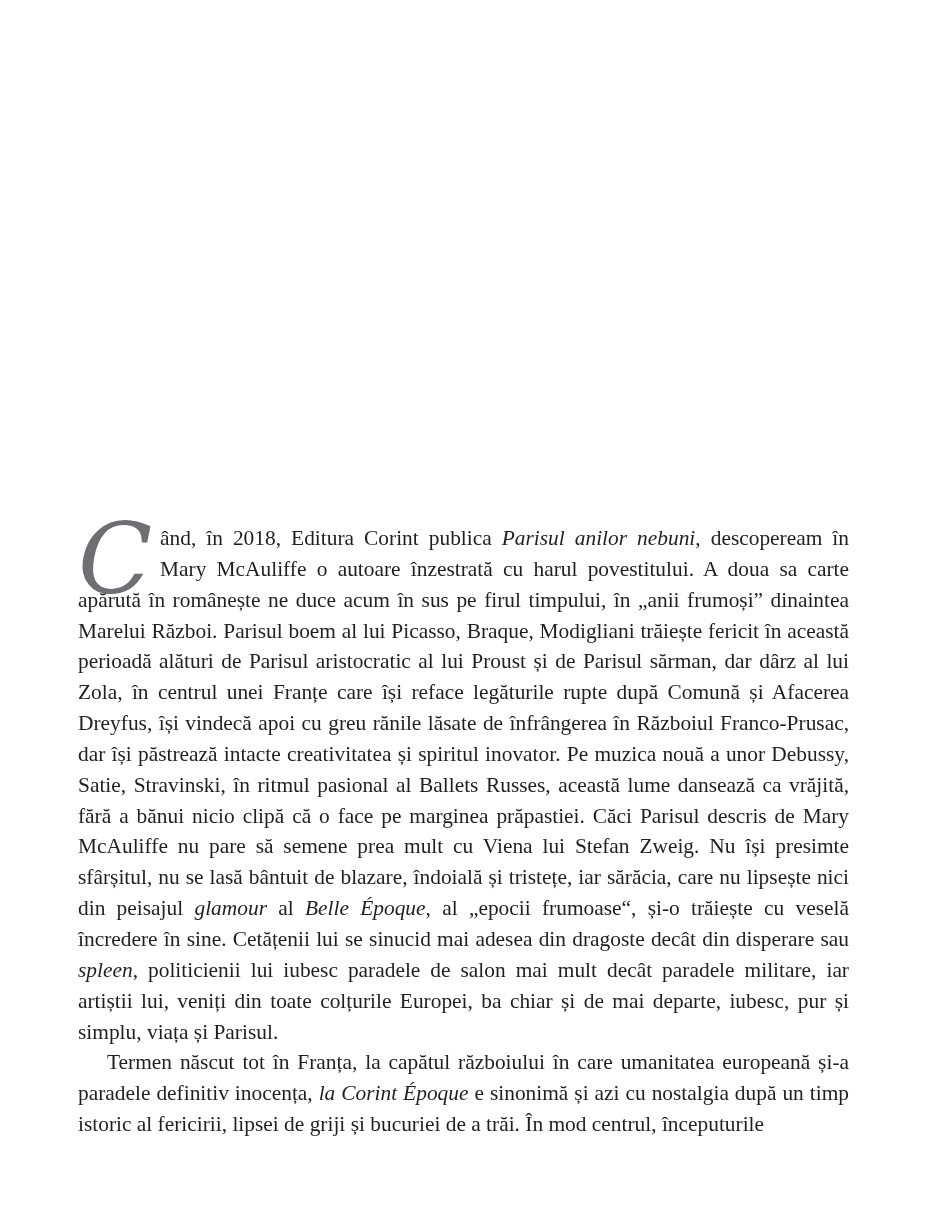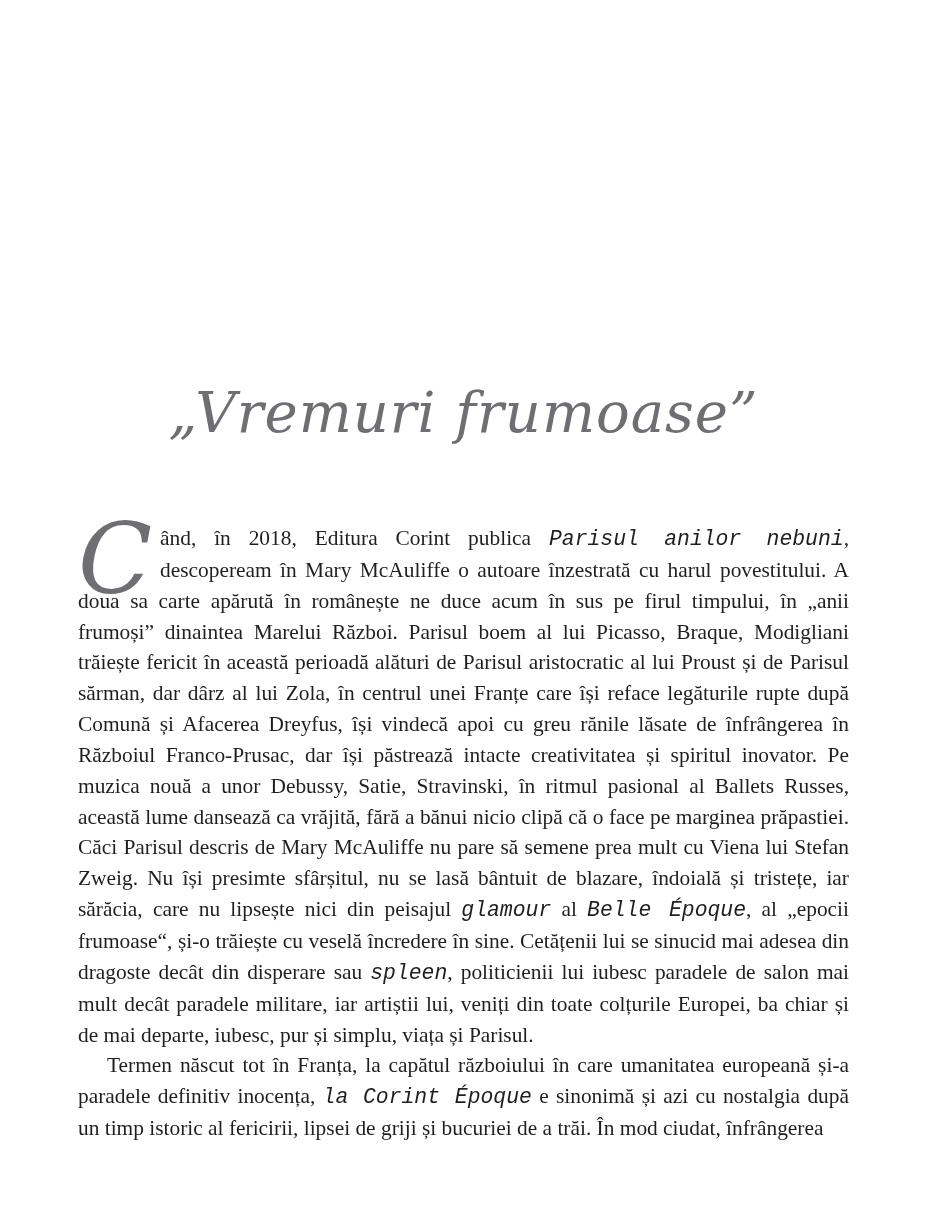--- a/index.html
+++ b/index.html
@@ -42,25 +42,24 @@
     float: left;
     width: 82px;
     height: 59px;
     font-family: "DejaVu Serif", serif;
     font-style: italic;
     font-size: 97px;
     line-height: 74px;
     color: #6f6f73;
     overflow: visible;
   }
-  .it { font-style: italic; font-family: Liberation Mono, monospace; }
+  .it { font-style: italic; }
 </style>
 </head>
 <body>
 
 <div class="page">
-  <h1 class="chapter-title" style="color: rgb(111, 111, 115);">„Vremuri frumoase”</h1>
 
   <div class="body-text" style="color: rgb(31, 31, 31);">
       <p><span class="dropcap" style="color: rgb(111, 111, 115);">C</span><span>ând, în 2018, Editura Corint publica </span><span class="it">Parisul anilor nebuni</span><span>, descopeream în Mary McAuliffe o autoare înzestrată cu harul povestitului. A doua sa carte apărută în românește ne duce acum în sus pe firul timpului, în „anii frumoși” dinaintea Marelui Război. Parisul boem al lui Picasso, Braque, Modigliani trăiește fericit în această perioadă alături de Parisul aristocratic al lui Proust și de Parisul sărman, dar dârz al lui Zola, în centrul unei Franțe care își reface legăturile rupte după Comună și Afacerea Dreyfus, își vindecă apoi cu greu rănile lăsate de înfrângerea în Războiul Franco-Prusac, dar își păstrează intacte creativitatea și spiritul inovator. Pe muzica nouă a unor Debussy, Satie, Stravinski, în ritmul pasional al Ballets Russes, această lume dansează ca vrăjită, fără a bănui nicio clipă că o face pe marginea prăpastiei. Căci Parisul descris de Mary McAuliffe nu pare să semene prea mult cu Viena lui Stefan Zweig. Nu își presimte sfârșitul, nu se lasă bântuit de blazare, îndoială și tristețe, iar sărăcia, care nu lipsește nici din peisajul </span><span class="it">glamour</span><span> al </span><span class="it">Belle Époque</span><span>, al „epocii frumoase“, și-o trăiește cu veselă încredere în sine. Cetățenii lui se sinucid mai adesea din dragoste decât din disperare sau </span><span class="it">spleen</span><span>, politicienii lui iubesc paradele de salon mai mult decât paradele militare, iar artiștii lui, veniți din toate colțurile Europei, ba chiar și de mai departe, iubesc, pur și simplu, viața și Parisul.</span></p>
-      <p><span>Termen născut tot în Franța, la capătul războiului în care umanitatea europeană și-a paradele definitiv inocența, </span><span class="it">la Corint Époque</span><span> e sinonimă și azi cu nostalgia după un timp istoric al fericirii, lipsei de griji și bucuriei de a trăi. În mod ciudat, înfrângerea</span></p>
+      <p><span>Termen născut tot în Franța, la capătul războiului în care umanitatea europeană și-a paradele definitiv inocența, </span><span class="it">la Corint Époque</span><span> e sinonimă și azi cu nostalgia după un timp istoric al fericirii, lipsei de griji și bucuriei de a trăi. În mod centrul, începuturile</span></p>
     </div>
 </div>
 
 </body></html>

